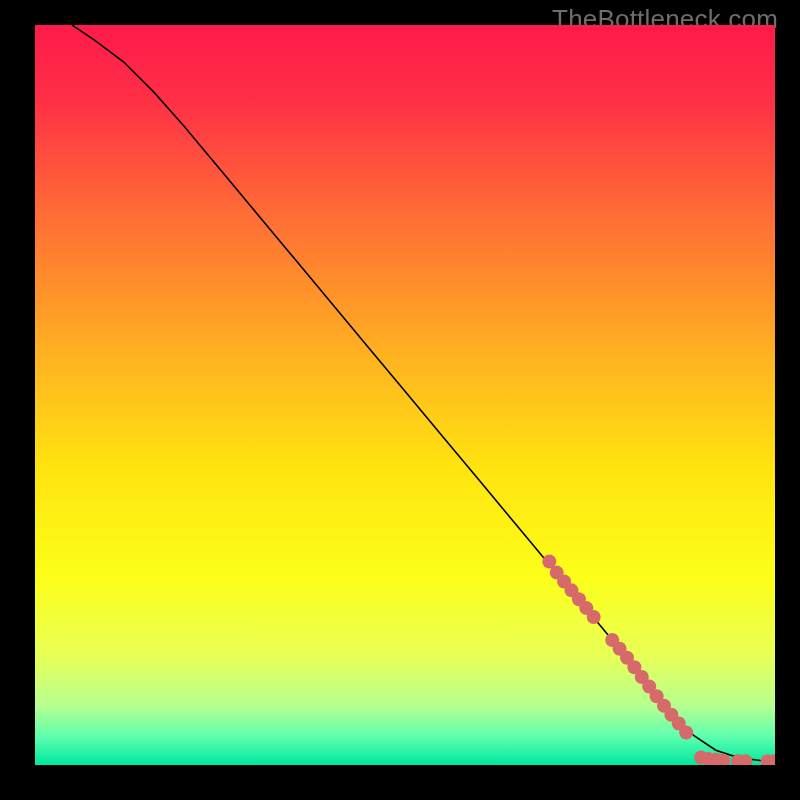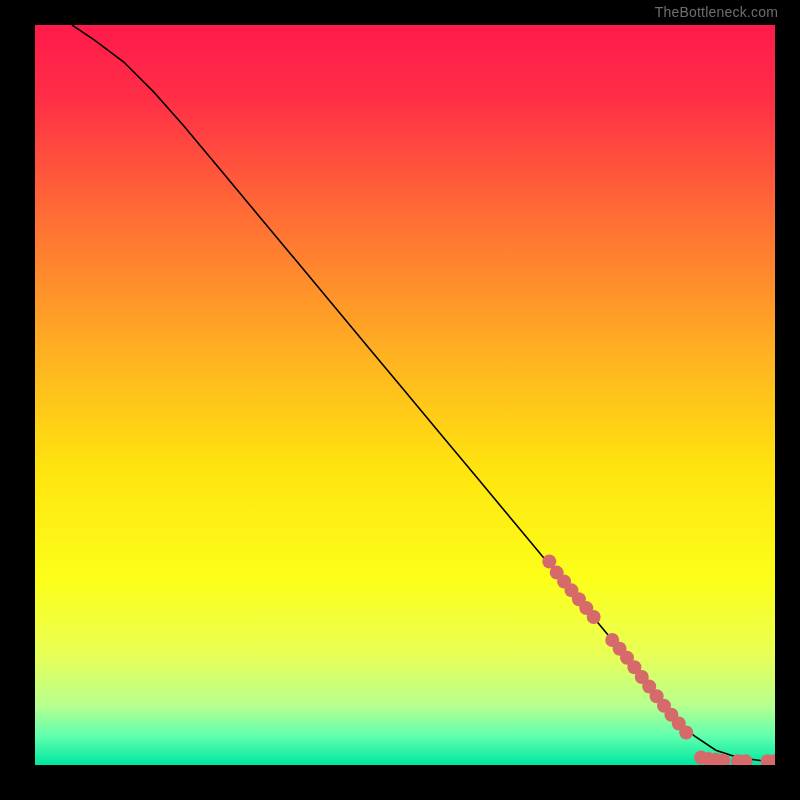--- a/index.html
+++ b/index.html
@@ -32,21 +32,21 @@
     top: 0;
     width: 740px;
     height: 740px;
     pointer-events: none;
   }
   .watermark {
     position: absolute;
     top: 4px;
     right: 22px;
     color: #6e6e6e;
-    font-size: 14px;
+    font-size: 26px;
     font-weight: 500;
     letter-spacing: 0.2px;
   }
 </style>
 </head>
 <body>
 
 <div class="frame">
   <div class="watermark">TheBottleneck.com</div>
   <div class="plot-area">

